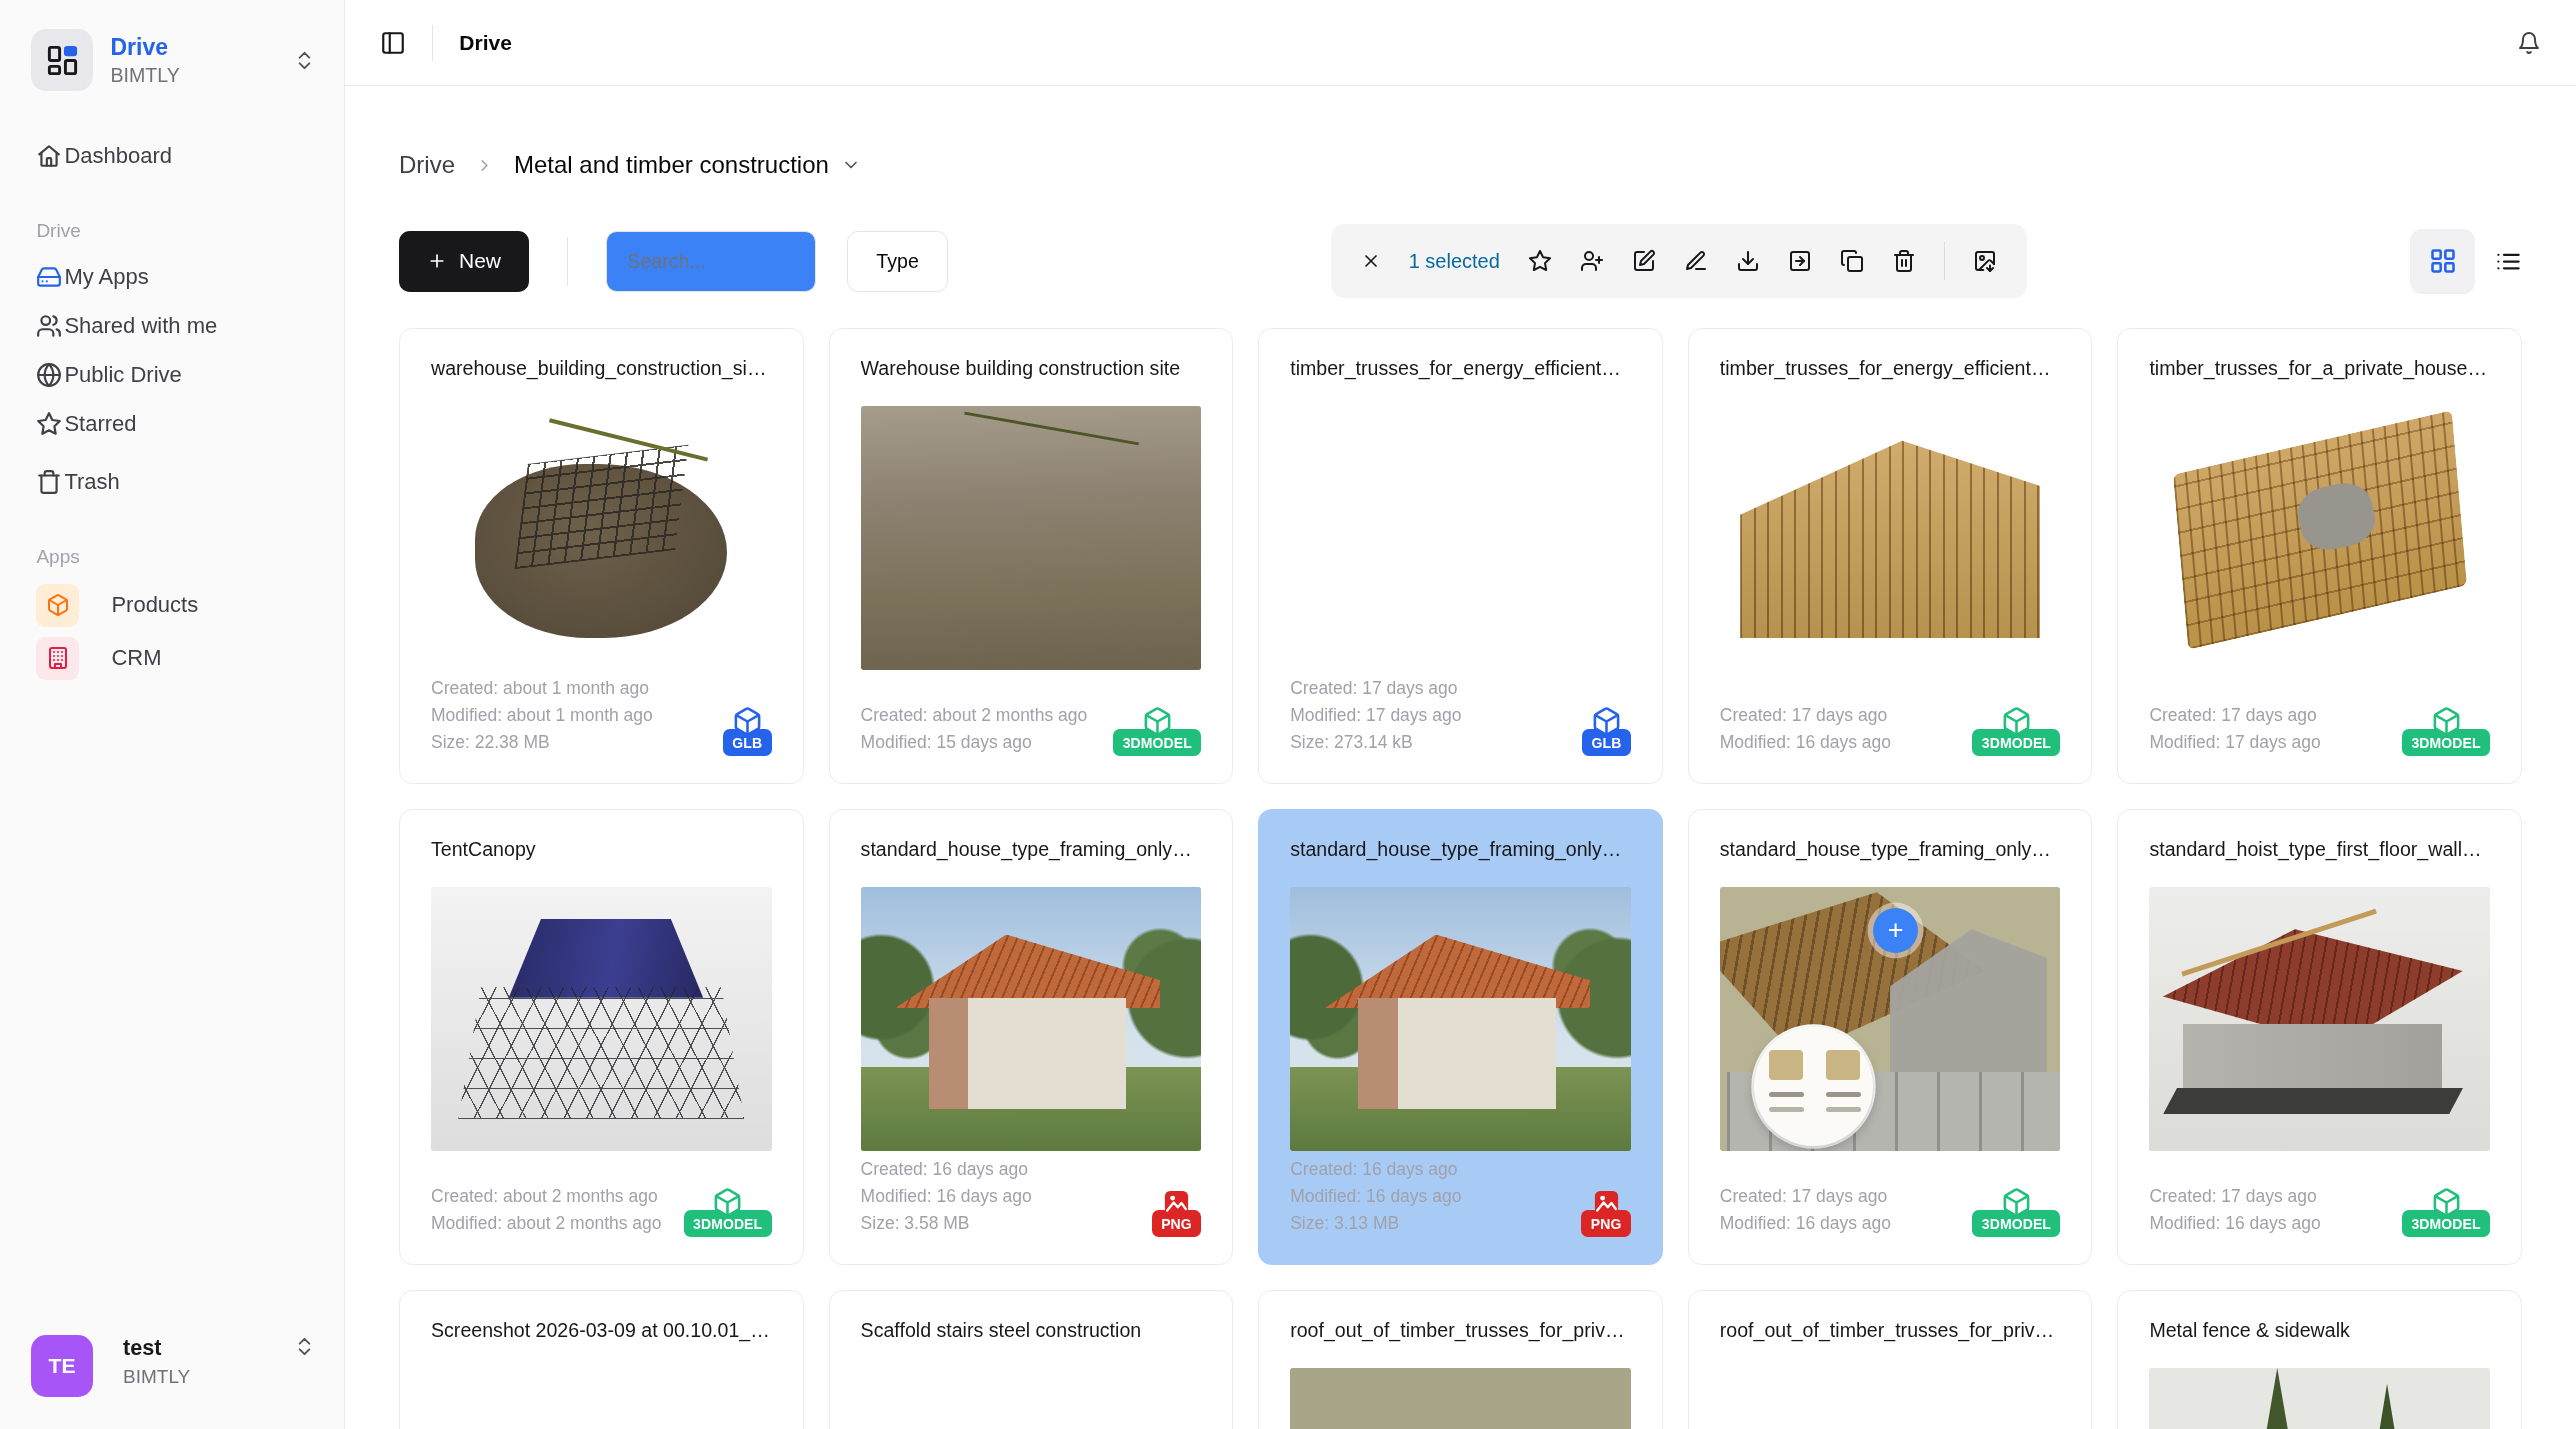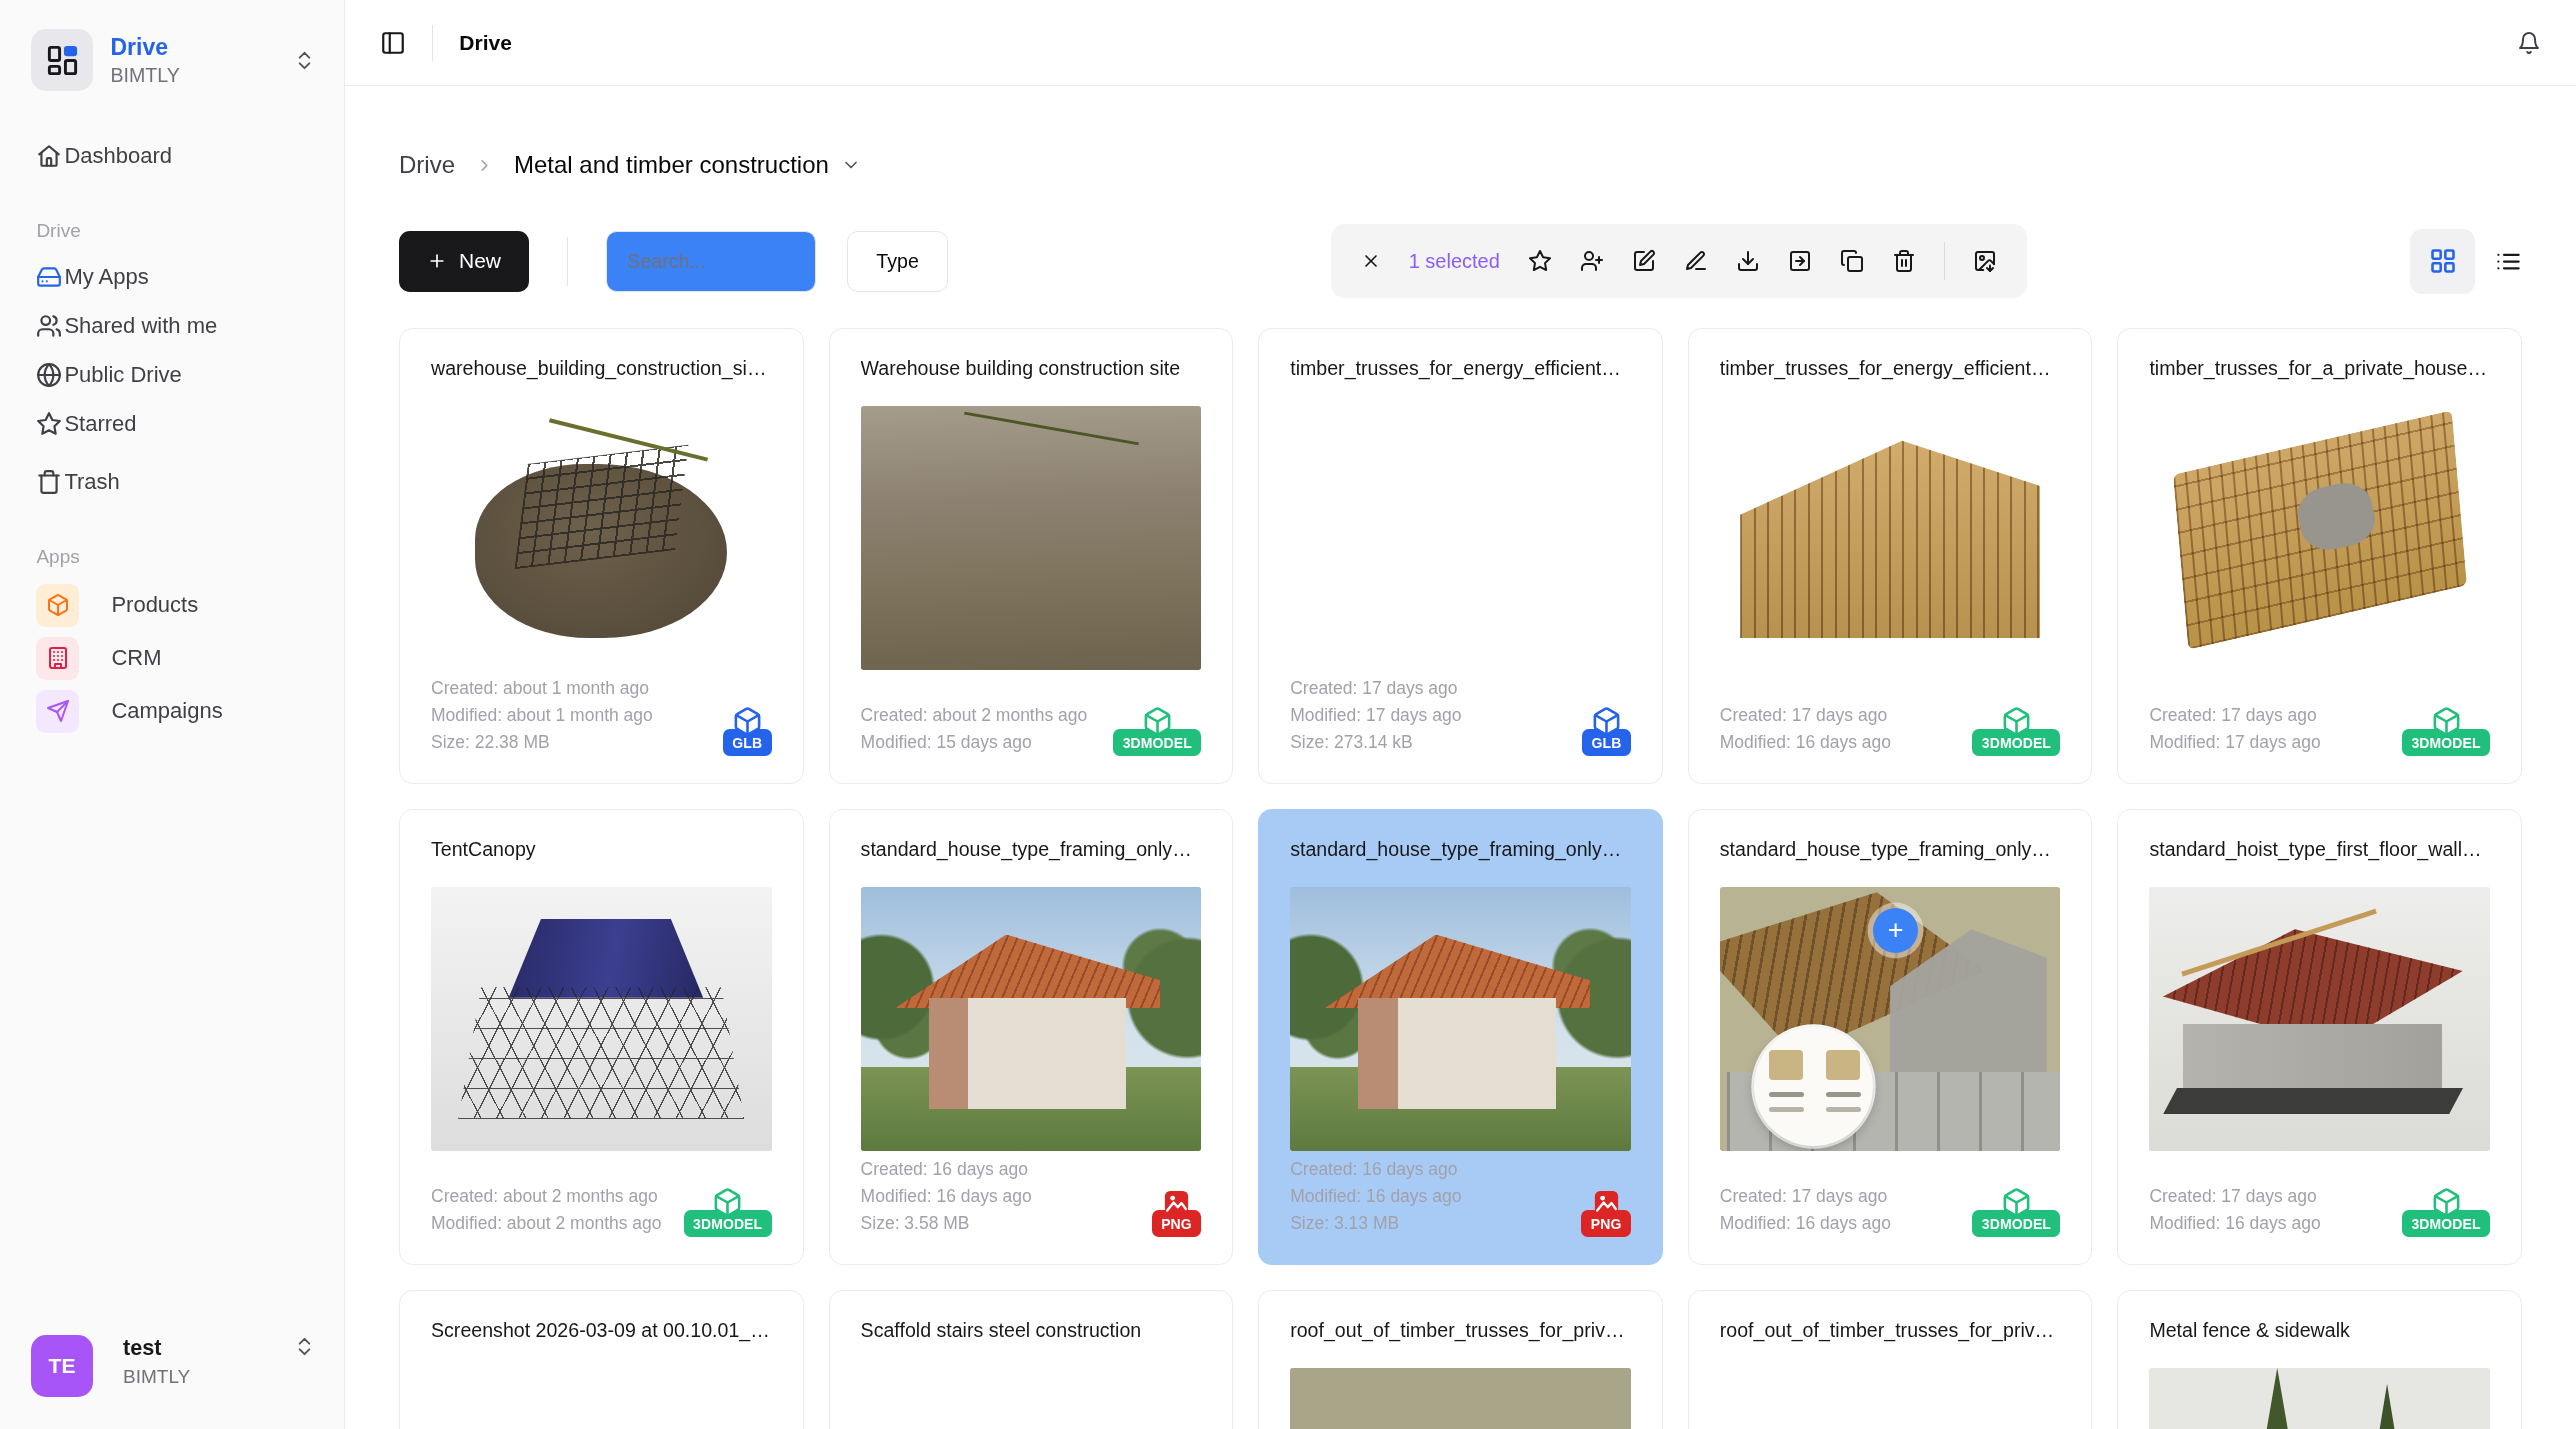--- a/index.html
+++ b/index.html
@@ -61,21 +61,21 @@
   .tool-divider { width:1.3px; height:49px; background:#e4e4e7; margin:0 38px; }
   .search-input { width:210px; height:61px; border:1.3px solid #e4e4e7; border-radius:10.8px; background:#3b82f6;
     font-size:19.6px; padding:0 20px; color:#18181b; outline:none; font-family:inherit; }
   .search-input::placeholder { color:#71717a; }
   .btn-type { margin-left:31px; height:61px; padding:0 28px; border:1.3px solid #e4e4e7; border-radius:10.8px;
     background:#fff; font-size:19.6px; color:#09090b; cursor:pointer; font-family:inherit; }
   .flex1 { flex:1; }
   .selbar { height:74px; background:#f4f4f5; border-radius:13.5px; display:flex; align-items:center;
     padding:0 30px; gap:28px; }
   .selbar .act { color:#18181b; cursor:pointer; display:flex; }
-  .sel-count { font-size:20px; color:#8b5cf6; white-space:nowrap; }
+  .sel-count { font-size:20px; color:#0369a1; white-space:nowrap; }
   .sel-divider { width:1.3px; height:38px; background:#dcdce0; }
   .view-toggle { display:flex; align-items:center; gap:20px; }
   .vt-grid { width:65px; height:65px; border-radius:12px; background:#f1f1f3; display:flex; align-items:center;
     justify-content:center; color:#2563eb; cursor:pointer; }
   .vt-list { color:#18181b; cursor:pointer; display:flex; }
 
   
   .grid { margin-top:30px; display:grid; grid-template-columns:repeat(5, 1fr); gap:25px; grid-auto-rows:456px; }
   .card { background:#fff; border:1.3px solid #ebebee; border-radius:13.5px; padding:28px 31px 27px;
     display:flex; flex-direction:column; cursor:pointer; overflow:hidden; }
@@ -310,29 +310,20 @@
             <path d="M8 10h.01"></path>
             <path d="M16 10h.01"></path>
             <path d="M12 10h.01"></path>
             <path d="M8 14h.01"></path>
             <path d="M16 14h.01"></path>
             <path d="M12 14h.01"></path>
           </svg>
         </span>
         <span>CRM</span>
       </div>
-      <div class="nav-item app-item">
-        <span class="app-tile" style="background:#f3e8ff">
-          <svg width="24" height="24" viewBox="0 0 24 24" fill="none" stroke="#a855f7" stroke-width="2" stroke-linecap="round" stroke-linejoin="round">
-            <path d="m22 2-7 20-4-9-9-4Z"></path>
-            <path d="M22 2 11 13"></path>
-          </svg>
-        </span>
-        <span>Campaigns</span>
-      </div>
     </div>
 
   <div class="side-spacer"></div>
 
   <div class="user-row">
     <span class="avatar">TE</span>
     <span class="ws-text">
       <span class="user-name">test</span>
       <span class="user-org">BIMTLY</span>
     </span>

